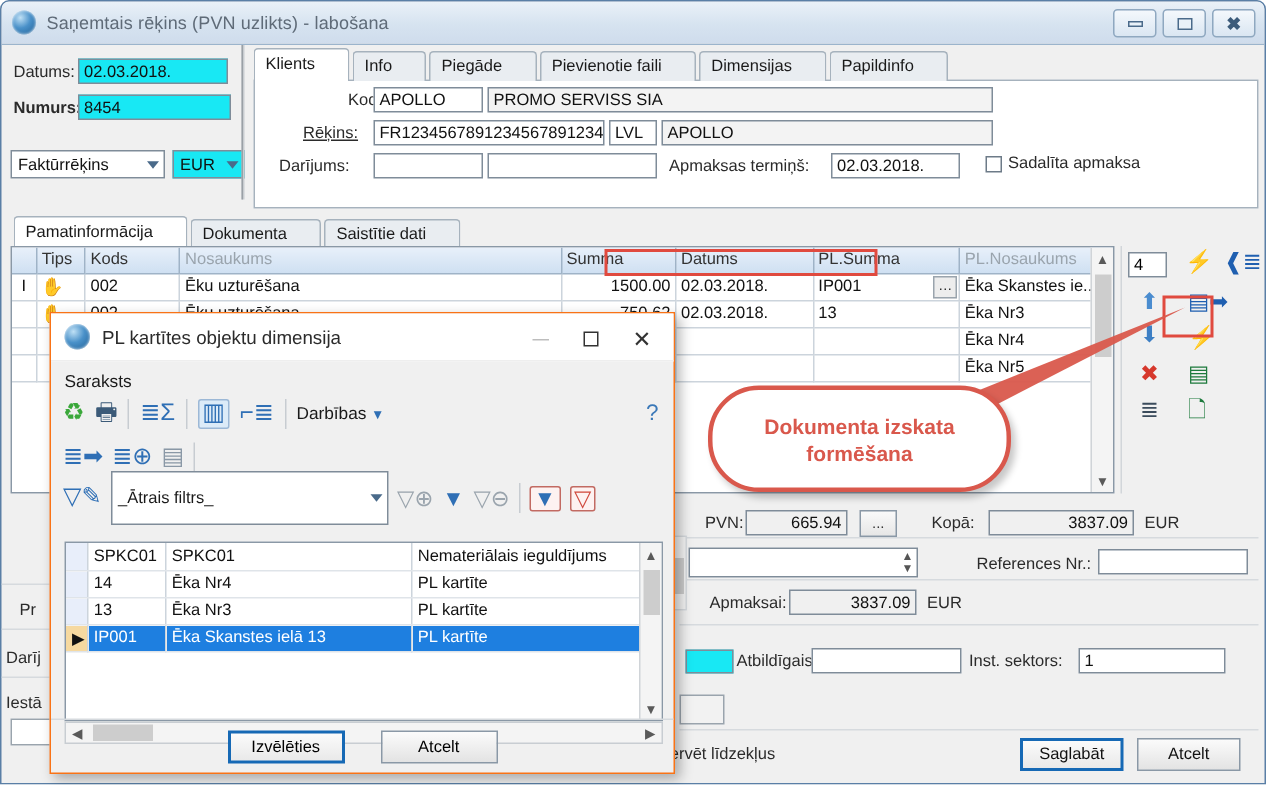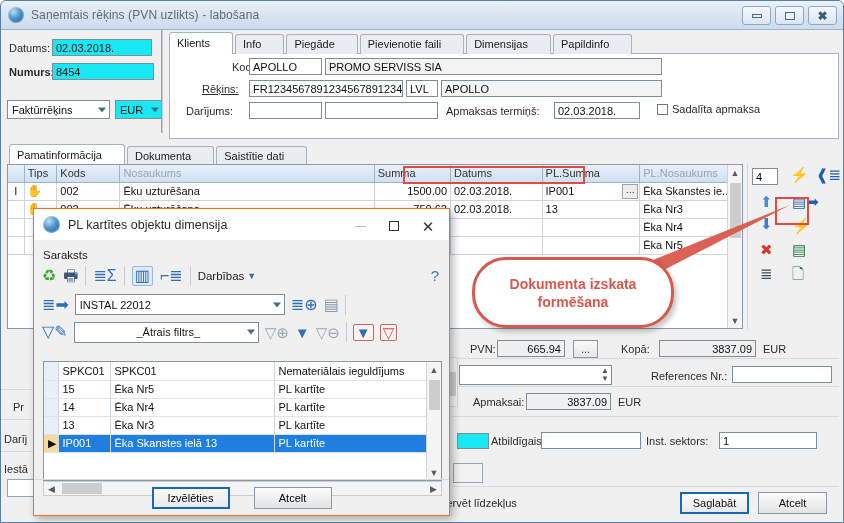--- a/index.html
+++ b/index.html
@@ -213,21 +213,21 @@
   #dlg-menu{ height:20px; padding-left:9px; font-size:11.5px; color:#1a1a1a; display:flex;align-items:flex-end;}
   #dlg-toolbar{ height:30px; display:flex; align-items:center; padding-left:8px; gap:7px; position:relative;}
   .tb-ic{ font-size:16px; line-height:1; }
   .tb-sep{ width:1px; height:20px; background:#c7ccd1;}
   .tb-btn-active{ border:1px solid #9cb8d6; background:#dcebf8; padding:1px 2px; border-radius:2px;}
   #darbibas{ font-size:11.5px; color:#1a1a1a; display:flex; align-items:center; gap:3px;}
   #help-ic{ position:absolute; right:10px; top:6px; color:#3a78b8; font-size:15px;}
   #dlg-row2{ height:27px; display:flex; align-items:center; padding-left:8px; gap:6px; position:relative;}
   #instal-combo{ width:210px; height:21px;}
   #dlg-row3{ height:28px; display:flex; align-items:center; padding-left:8px; gap:6px; position:relative;}
-  #filtr-combo{ width:185px; height:21px; color:#1a1a1a;justify-content:center;}
+  #filtr-combo{ width:185px; height:36px; color:#1a1a1a;}
   .flt-ic{ font-size:15px; line-height:1; color:#9aa4ad;}
   .flt-ic.on{ color:#2f6fb5;}
   .flt-box{ border:1px solid #c26a62; padding:0 2px; border-radius:2px; background:#fdf2f1;}
 
   #dlg-grid{
     position:absolute; left:9px; top:152px; width:399px; height:120px;
     border:1px solid #8a98a6; background:#fff; overflow:hidden;
   }
   table.dgrid{ border-collapse:collapse; width:384px; font-size:11px; table-layout:fixed;}
   table.dgrid th{
@@ -526,24 +526,20 @@
     <span class="tb-sep"></span>
     <span id="darbibas">
       <span>Darbības</span>
       <span style="color:#2f6fb5;font-size:9px;">▼</span>
     </span>
     <span id="help-ic">?</span>
   </div>
 
   <div id="dlg-row2">
     <span class="tb-ic" style="color:#2f6fb5;">≣➡</span>
-    <span class="combo" id="instal-combo">
-      <span>INSTAL 22012</span>
-      <span class="arrow"></span>
-    </span>
     <span class="tb-ic" style="color:#2f6fb5;">≣⊕</span>
     <span class="tb-ic" style="color:#8a98a6;">▤</span>
     <span class="tb-sep"></span>
   </div>
 
   <div id="dlg-row3">
     <span class="tb-ic" style="color:#2f6fb5;">▽✎</span>
     <span class="combo" id="filtr-combo">
       <span>_Ātrais filtrs_</span>
       <span class="arrow"></span>
@@ -566,26 +562,20 @@
         </colgroup>
       <tbody>
       <tr>
         <td class="marker"></td>
         <td>SPKC01</td>
         <td>SPKC01</td>
         <td>Nemateriālais ieguldījums</td>
       </tr>
       <tr>
         <td class="marker"></td>
-        <td>15</td>
-        <td>Ēka Nr5</td>
-        <td>PL kartīte</td>
-      </tr>
-      <tr>
-        <td class="marker"></td>
         <td>14</td>
         <td>Ēka Nr4</td>
         <td>PL kartīte</td>
       </tr>
       <tr>
         <td class="marker"></td>
         <td>13</td>
         <td>Ēka Nr3</td>
         <td>PL kartīte</td>
       </tr>

